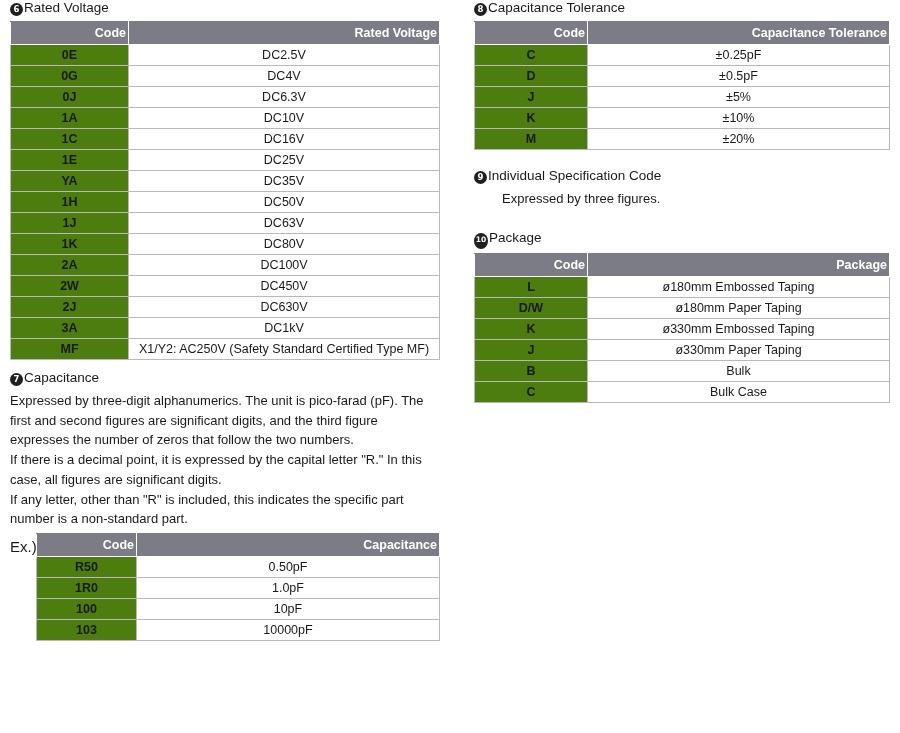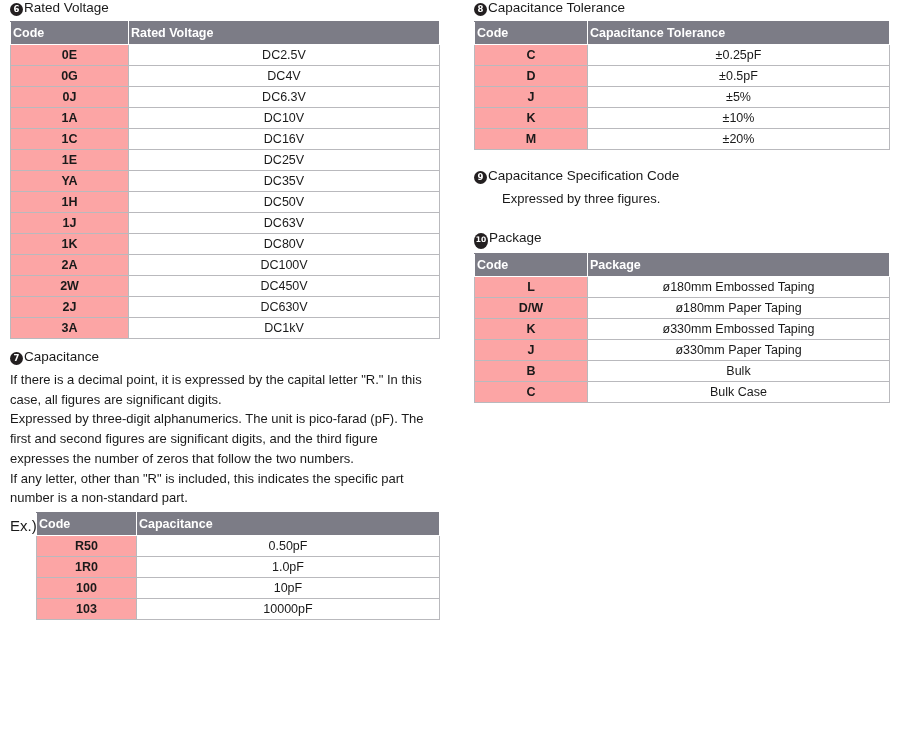--- a/index.html
+++ b/index.html
@@ -68,36 +68,36 @@
     border-collapse: collapse;
     width: 100%;
     table-layout: fixed;
   }
   table.tbl th {
     background: #7c7c86;
     color: #ffffff;
     font-size: 12.5px;
     font-weight: bold;
     padding: 4px 2px;
-    text-align: left;
+    text-align: right;
     border: 1px solid #ffffff;
     border-top: 1px solid #7c7c86;
   }
   table.tbl td {
     font-size: 12.5px;
     padding: 3px 2px;
     text-align: center;
     border-bottom: 1px solid #b9b9bd;
     border-left: 1px solid #b9b9bd;
     border-right: 1px solid #b9b9bd;
     background: #ffffff;
   }
   table.tbl td.code {
     font-weight: bold;
-    background: #fca5a5;
+    background: #4d7c0f;
   }
   table.tbl tr:first-child td {
     border-top: none;
   }
   .para {
     font-size: 13px;
     line-height: 1.52;
     margin: 0 0 0 0;
   }
   .para p { margin: 0; }
@@ -196,33 +196,37 @@
             <td>DC450V</td>
           </tr>
         <tr>
             <td class="code">2J</td>
             <td>DC630V</td>
           </tr>
         <tr>
             <td class="code">3A</td>
             <td>DC1kV</td>
           </tr>
+        <tr>
+            <td class="code">MF</td>
+            <td>X1/Y2: AC250V (Safety Standard Certified Type MF)</td>
+          </tr>
       </tbody>
     </table>
 
     <div class="spacer-sm"></div>
 
     <div class="section-heading">
       <span class="num-badge">7</span>
       <span>Capacitance</span>
     </div>
 
     <div class="para">
+      <p>Expressed by three-digit alphanumerics. The unit is pico-farad (pF). The first and second figures are significant digits, and the third figure expresses the number of zeros that follow the two numbers.</p>
       <p>If there is a decimal point, it is expressed by the capital letter "R." In this case, all figures are significant digits.</p>
-      <p>Expressed by three-digit alphanumerics. The unit is pico-farad (pF). The first and second figures are significant digits, and the third figure expresses the number of zeros that follow the two numbers.</p>
       <p>If any letter, other than "R" is included, this indicates the specific part number is a non-standard part.</p>
     </div>
 
     <div class="ex-wrap">
       <div class="ex-label">Ex.)</div>
       <div class="ex-table-holder">
         <table class="tbl">
           <colgroup>
               <col style="width:100px">
               <col>
@@ -296,21 +300,21 @@
             <td class="code">M</td>
             <td>±20%</td>
           </tr>
       </tbody>
     </table>
 
     <div class="spacer-md"></div>
 
     <div class="section-heading">
       <span class="num-badge">9</span>
-      <span>Capacitance Specification Code</span>
+      <span>Individual Specification Code</span>
     </div>
     <div class="sub-note">Expressed by three figures.</div>
 
     <div class="spacer-lg"></div>
 
     <div class="section-heading">
       <span class="num-badge wide">10</span>
       <span>Package</span>
     </div>
 

